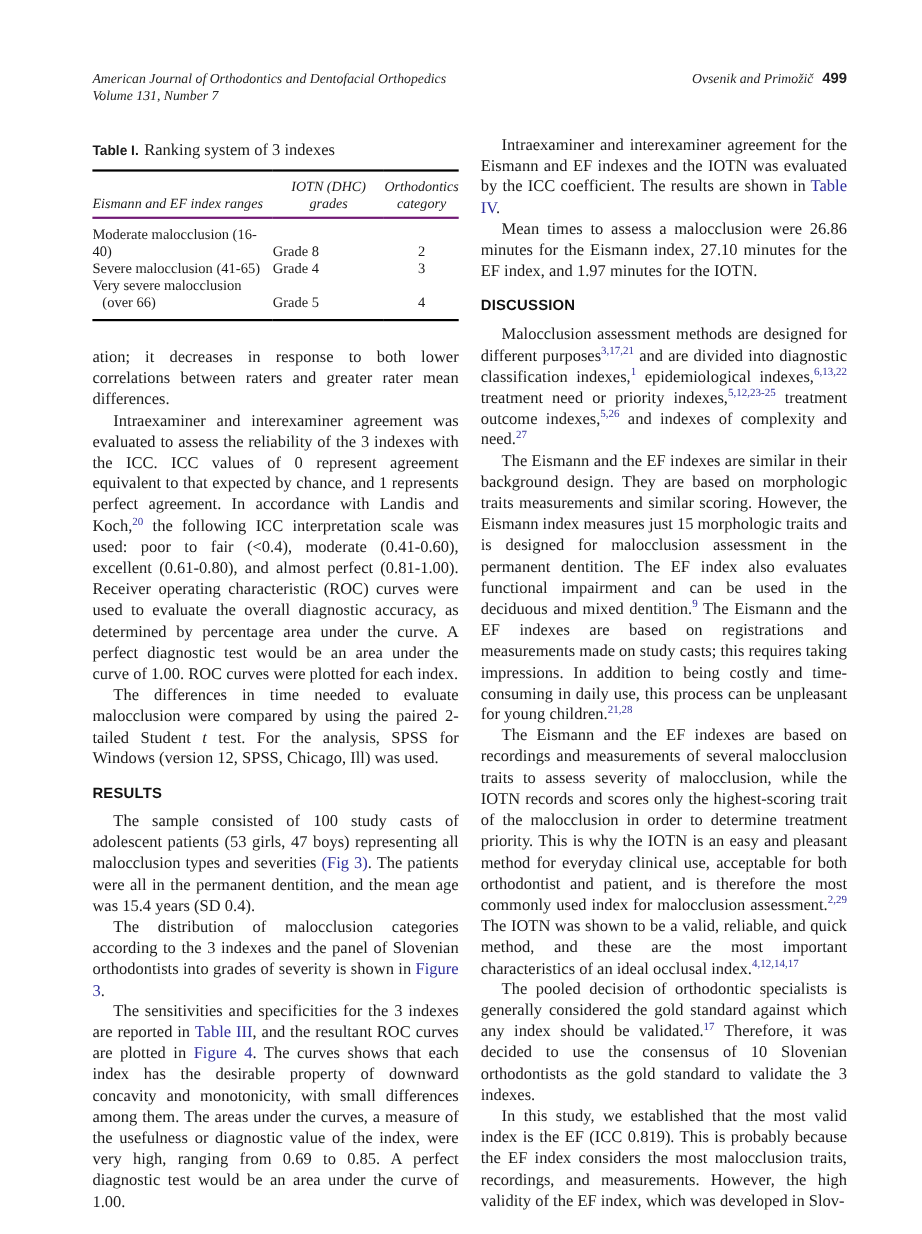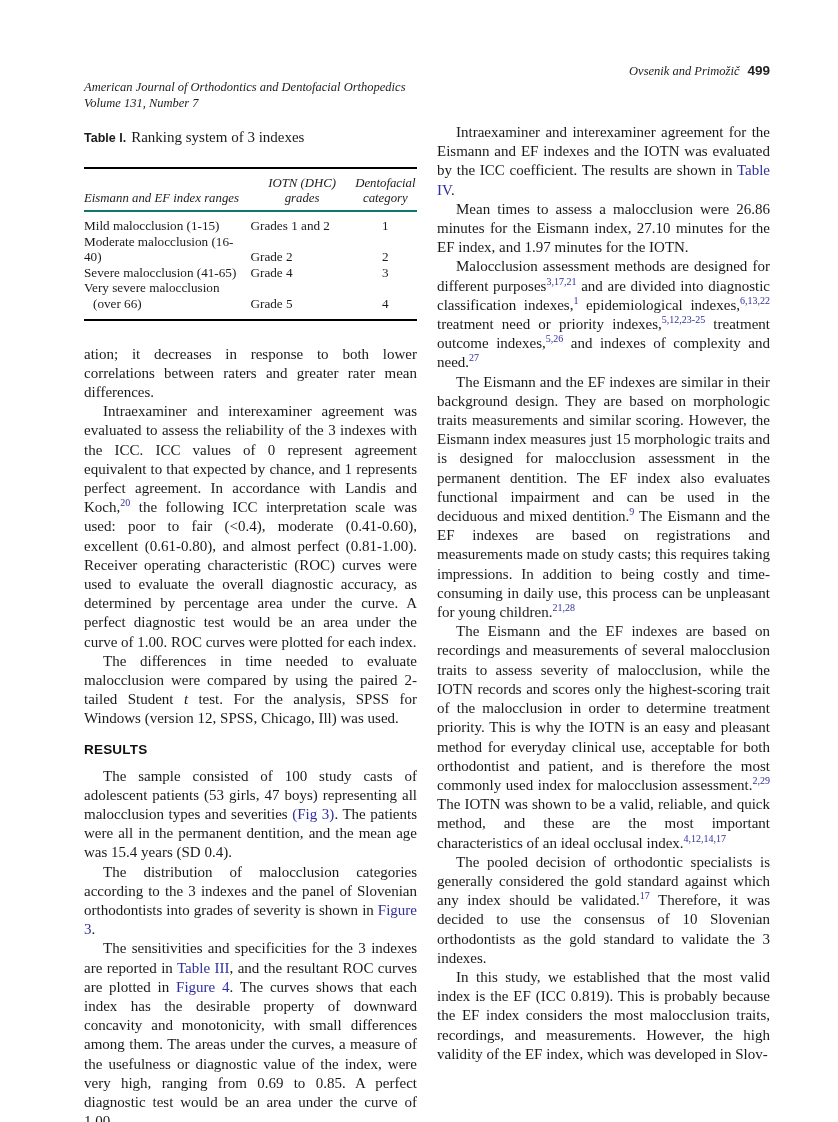--- a/index.html
+++ b/index.html
@@ -4,21 +4,21 @@
 <style>
   :root { --link:#2f2f9d; --ink:#1a1a1a; }
   * { box-sizing:border-box; }
   html,body { margin:0; padding:0; background:#ffffff; }
   .page {
     position:relative; width:838px; height:1122px; background:#ffffff;
     font-family:"Liberation Serif", serif; color:var(--ink); overflow:hidden;
   }
   
   .running-head-left {
-    position:absolute; left:84px; top:79px; width:420px;
+    position:absolute; left:84px; top:63px; width:420px;
     font-style:italic; font-size:12.5px; line-height:16px; color:#222;
   }
   .running-head-right {
     position:absolute; right:68px; top:63px; text-align:right;
     font-size:12.5px; line-height:16px; color:#222;
   }
   .running-head-right .authors { font-style:italic; }
   .running-head-right .folio {
     font-style:normal; font-weight:bold; font-size:13.5px;
     font-family:"Liberation Sans", sans-serif; margin-left:8px;
@@ -38,35 +38,35 @@
     margin:13px 0 10px 0;
   }
   .xref { color:var(--link); cursor:pointer; }
   sup.ref-sup {
     font-size:10px; line-height:0; vertical-align:super;
     color:var(--link); cursor:pointer; letter-spacing:0;
   }
   i { font-style:italic; }
   
   .table-block { margin:0 0 24px 0; }
-  .table-caption { margin:0 0 20px 0; font-size:15px; line-height:18px; }
+  .table-caption { margin:0 0 8px 0; font-size:15px; line-height:18px; }
   .table-caption .tlabel {
     font-family:"Liberation Sans", sans-serif; font-weight:bold;
     font-size:12.5px; margin-right:5px;
   }
   table.ranking {
     width:100%; border-collapse:collapse;
     border-top:2px solid #000; border-bottom:2px solid #000;
   }
   table.ranking col.c1 { width:50%; }
   table.ranking col.c2 { width:31%; }
   table.ranking col.c3 { width:19%; }
   table.ranking thead th {
     font-weight:normal; font-style:italic; font-size:12.8px; line-height:14.5px;
-    padding:7px 0 5px 0; border-bottom:2px solid #0f766e;
+    padding:7px 0 5px 0; border-bottom:2px solid #701a75;
     vertical-align:bottom; white-space:pre-line;
   }
   table.ranking thead th.h1 { text-align:left;margin-top:24px; }
   table.ranking thead th.h2, table.ranking thead th.h3 { text-align:center; }
   table.ranking tbody td {
     font-size:13.2px; line-height:15.6px; padding:0; vertical-align:bottom;
   }
   table.ranking tbody tr:first-child td { padding-top:6px; }
   table.ranking tbody tr:last-child td  { padding-bottom:7px; }
   table.ranking tbody td:nth-child(1) { text-align:left; }
@@ -97,42 +97,31 @@
         <colgroup>
             <col class="c1">
             <col class="c2">
             <col class="c3">
           </colgroup>
         <thead>
           <tr>
             <th class="h1">Eismann and EF index ranges</th>
             <th class="h2">IOTN (DHC)
 grades</th>
-            <th class="h3">Dentofacial
+            <th class="h3">Orthodontics
 category</th>
           </tr>
         </thead>
         <tbody>
             <tr>
               <td>
-                <div>Mild malocclusion (1-15)</div>
-              </td>
-              <td>
-                <div>Grades 1 and 2</div>
-              </td>
-              <td>
-                <div>1</div>
-              </td>
-            </tr>
-            <tr>
-              <td>
                 <div>Moderate malocclusion (16-40)</div>
               </td>
               <td>
-                <div>Grade 2</div>
+                <div>Grade 8</div>
               </td>
               <td>
                 <div>2</div>
               </td>
             </tr>
             <tr>
               <td>
                 <div>Severe malocclusion (41-65)</div>
               </td>
               <td>
@@ -165,20 +154,21 @@
         <p class="para indent">The sample consisted of 100 study casts of adolescent patients (53 girls, 47 boys) representing all malocclusion types and severities <span class="xref">(Fig 3)</span>. The patients were all in the permanent dentition, and the mean age was 15.4 years (SD 0.4).</p>
         <p class="para indent">The distribution of malocclusion categories according to the 3 indexes and the panel of Slovenian orthodontists into grades of severity is shown in <span class="xref">Figure 3</span>.</p>
         <p class="para indent">The sensitivities and specificities for the 3 indexes are reported in <span class="xref">Table III</span>, and the resultant ROC curves are plotted in <span class="xref">Figure 4</span>. The curves shows that each index has the desirable property of downward concavity and monotonicity, with small differences among them. The areas under the curves, a measure of the usefulness or diagnostic value of the index, were very high, ranging from 0.69 to 0.85. A perfect diagnostic test would be an area under the curve of 1.00.</p>
       </div>
   </div>
 
   <div class="col col-right">
     <div>
         <p class="para indent">Intraexaminer and interexaminer agreement for the Eismann and EF indexes and the IOTN was evaluated by the ICC coefficient. The results are shown in <span class="xref">Table IV</span>.</p>
         <p class="para indent">Mean times to assess a malocclusion were 26.86 minutes for the Eismann index, 27.10 minutes for the EF index, and 1.97 minutes for the IOTN.</p>
+        <h2 class="section-heading">DISCUSSION</h2>
         <p class="para indent">Malocclusion assessment methods are designed for different purposes<sup class="ref-sup">3,17,21</sup> and are divided into diagnostic classification indexes,<sup class="ref-sup">1</sup> epidemiological indexes,<sup class="ref-sup">6,13,22</sup> treatment need or priority indexes,<sup class="ref-sup">5,12,23-25</sup> treatment outcome indexes,<sup class="ref-sup">5,26</sup> and indexes of complexity and need.<sup class="ref-sup">27</sup></p>
         <p class="para indent">The Eismann and the EF indexes are similar in their background design. They are based on morphologic traits measurements and similar scoring. However, the Eismann index measures just 15 morphologic traits and is designed for malocclusion assessment in the permanent dentition. The EF index also evaluates functional impairment and can be used in the deciduous and mixed dentition.<sup class="ref-sup">9</sup> The Eismann and the EF indexes are based on registrations and measurements made on study casts; this requires taking impressions. In addition to being costly and time-consuming in daily use, this process can be unpleasant for young children.<sup class="ref-sup">21,28</sup></p>
         <p class="para indent">The Eismann and the EF indexes are based on recordings and measurements of several malocclusion traits to assess severity of malocclusion, while the IOTN records and scores only the highest-scoring trait of the malocclusion in order to determine treatment priority. This is why the IOTN is an easy and pleasant method for everyday clinical use, acceptable for both orthodontist and patient, and is therefore the most commonly used index for malocclusion assessment.<sup class="ref-sup">2,29</sup> The IOTN was shown to be a valid, reliable, and quick method, and these are the most important characteristics of an ideal occlusal index.<sup class="ref-sup">4,12,14,17</sup></p>
         <p class="para indent">The pooled decision of orthodontic specialists is generally considered the gold standard against which any index should be validated.<sup class="ref-sup">17</sup> Therefore, it was decided to use the consensus of 10 Slovenian orthodontists as the gold standard to validate the 3 indexes.</p>
         <p class="para indent">In this study, we established that the most valid index is the EF (ICC 0.819). This is probably because the EF index considers the most malocclusion traits, recordings, and measurements. However, the high validity of the EF index, which was developed in Slov-</p>
       </div>
   </div>
 
 </div>
 

